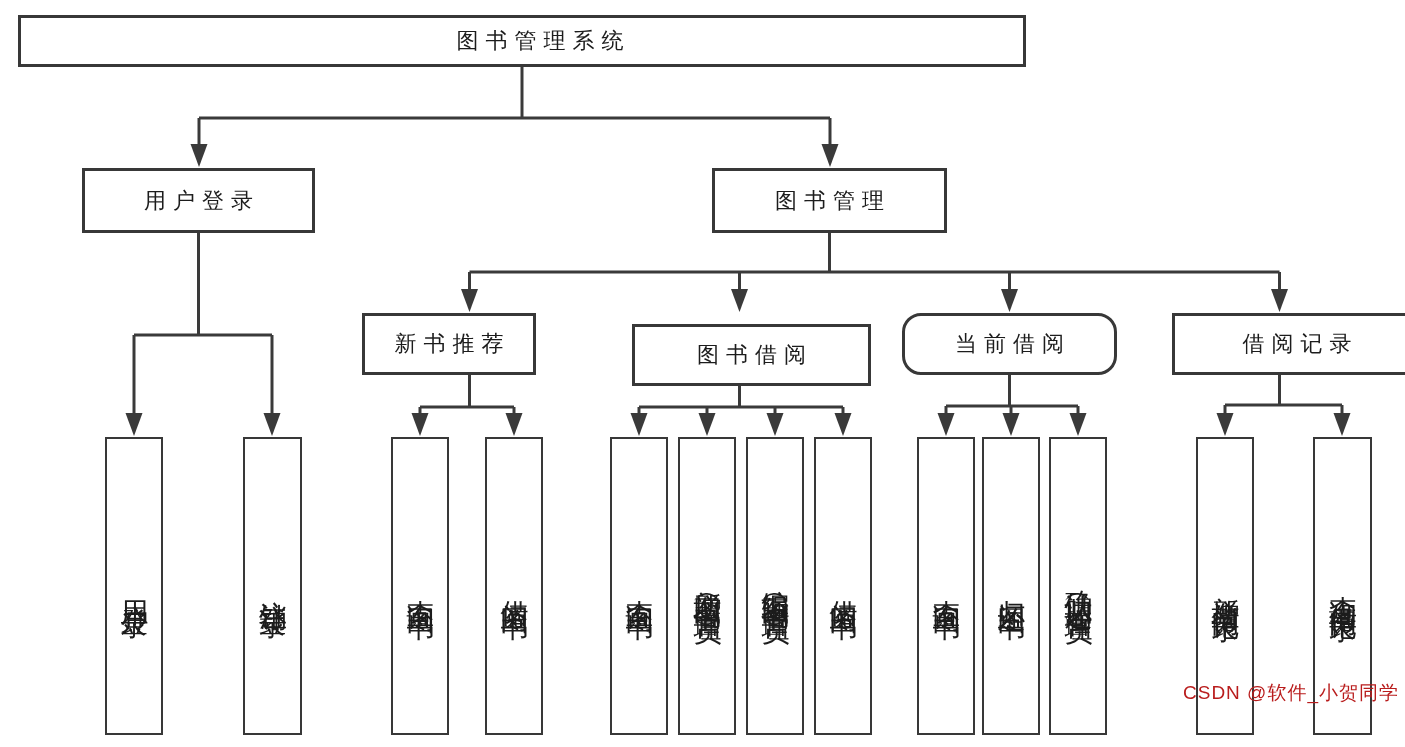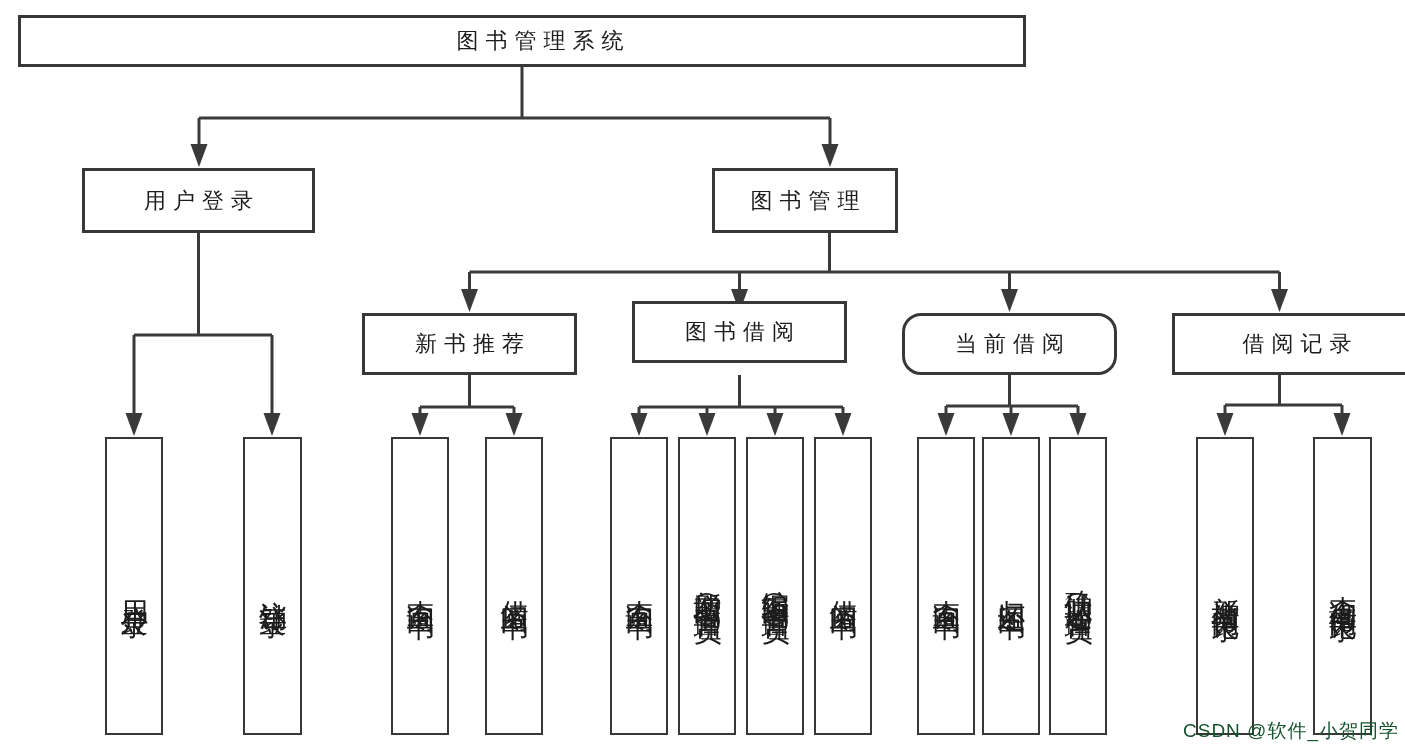--- a/index.html
+++ b/index.html
@@ -56,24 +56,24 @@
     text-orientation: mixed;
     font-size: 28px;
     letter-spacing: 4px;
     text-indent: 0;
     line-height: 1;
     white-space: normal;
   }
   .watermark {
     position: absolute;
     left: 1183px;
-    top: 718px;
+    top: 680px;
     font-size: 19px;
     letter-spacing: 1px;
-    color: #14532d;
+    color: #b91c1c;
     white-space: nowrap;
     z-index: 5;
   }
 </style>
 </head>
 <body>
 
 <div class="stage">
 
   <svg width="1405" height="747" viewBox="0 0 1405 747">
@@ -134,24 +134,24 @@
     <path class="cl" d="M1225,405 H1342"></path>
     <path class="cl" d="M1225,405 V415"></path>
     <polygon class="ah" points="1216.5,413 1233.5,413 1225,436"></polygon>
     <path class="cl" d="M1342,405 V415"></path>
     <polygon class="ah" points="1333.5,413 1350.5,413 1342,436"></polygon>
   </svg>
 
   <div class="node" style="left:18px; top:15px; width:1008px; height:52px;padding-left:36px;">图书管理系统</div>
 
   <div class="node" style="left:82px; top:168px; width:233px; height:65px;">用户登录</div>
-  <div class="node" style="left:712px; top:168px; width:186px; height:65px;">图书管理</div>
+  <div class="node" style="left:712px; top:168px; width:235px; height:65px;">图书管理</div>
 
-  <div class="node" style="left:362px; top:313px; width:215px; height:62px;">新书推荐</div>
-  <div class="node" style="left:632px; top:301px; width:215px; height:62px;">图书借阅</div>
+  <div class="node" style="left:362px; top:313px; width:174px; height:62px;">新书推荐</div>
+  <div class="node" style="left:632px; top:324px; width:239px; height:62px;">图书借阅</div>
   <div class="node" style="left:902px; top:313px; width:215px; height:62px;border-radius:19px;">当前借阅</div>
   <div class="node" style="left:1172px; top:313px; width:250px; height:62px;">借阅记录</div>
 
   <div class="node leaf" style="left:105px; top:437px; width:58px; height:298px;">用户登录</div>
   <div class="node leaf" style="left:243px; top:437px; width:59px; height:298px;">注销登录</div>
 
   <div class="node leaf" style="left:391px; top:437px; width:58px; height:298px;">查询图书</div>
   <div class="node leaf" style="left:485px; top:437px; width:58px; height:298px;">借阅图书</div>
 
   <div class="node leaf" style="left:610px; top:437px; width:58px; height:298px;">查询图书</div>

